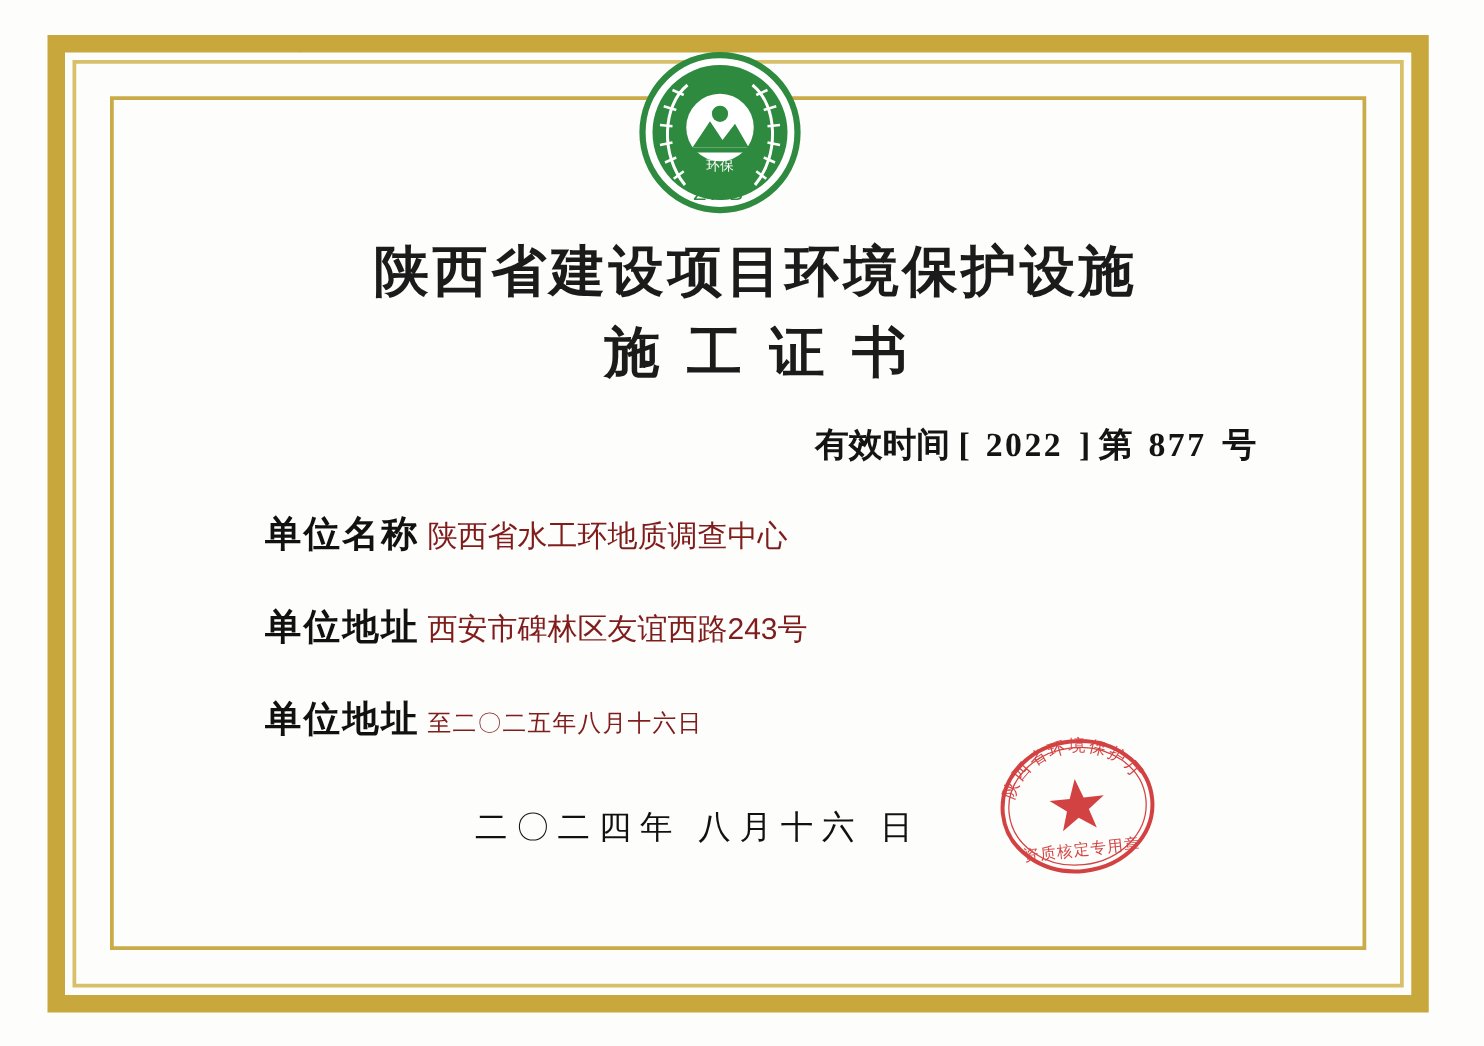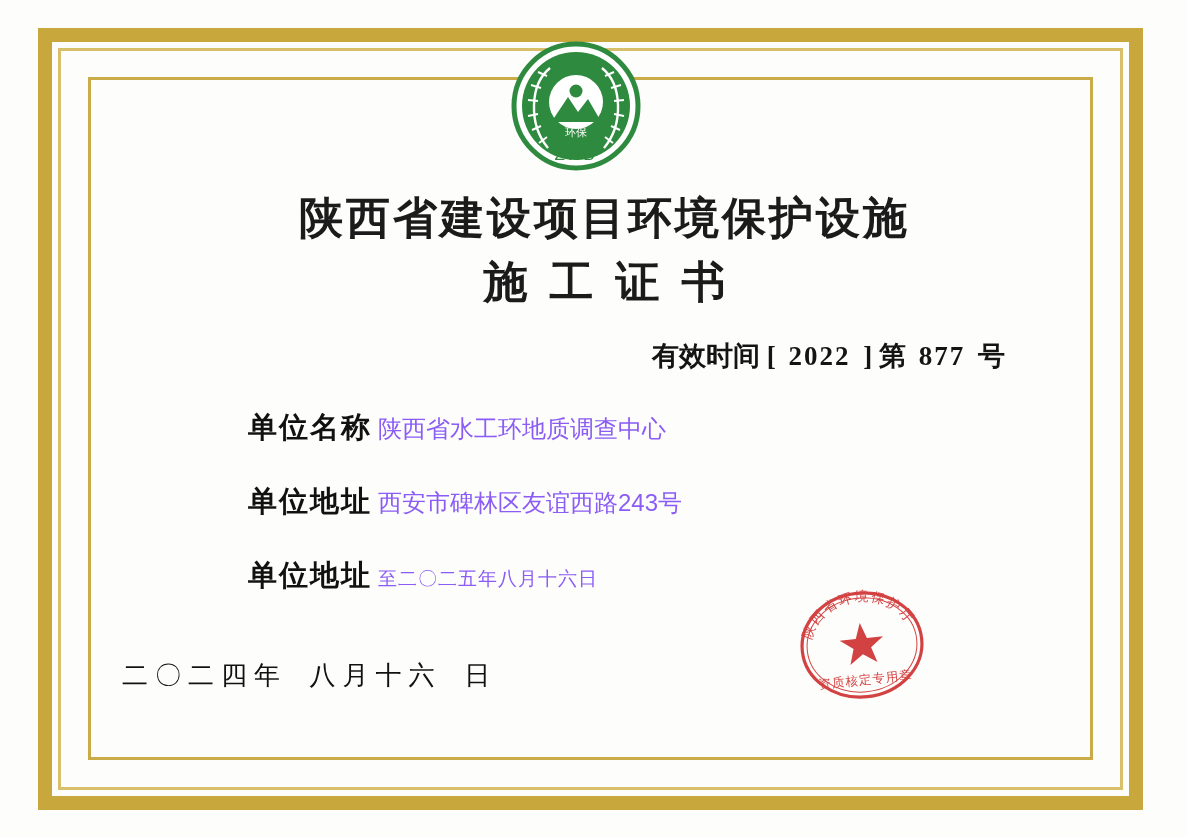--- a/index.html
+++ b/index.html
@@ -105,25 +105,24 @@
     margin-top: 34px;
     padding-left: 90px;
   }
   .field-label {
     font-size: 29px;
     font-weight: 700;
     color: #111;
     letter-spacing: 2px;
     white-space: nowrap;
     font-family: "Liberation Sans", "DejaVu Sans", sans-serif;
-    margin-left: 36px;
   }
   .field-value {
     font-size: 24px;
-    color: #8b5cf6;
+    color: #7f1d1d;
     margin-left: 6px;
     white-space: nowrap;
     font-family: "Liberation Sans", "DejaVu Sans", sans-serif;
   }
   .field-value.small {
     font-size: 19px;
     letter-spacing: 1px;
   }
   .field-row.valid {
     align-items: baseline;
@@ -132,27 +131,27 @@
     font-size: 29px;
     font-weight: 700;
     color: #111;
     letter-spacing: 3px;
     margin-left: 54px;
     white-space: nowrap;
     font-family: "Liberation Sans", "DejaVu Sans", sans-serif;
   }
 
   .date-row {
-    margin-top: 62px;
-    text-align: left;
+    margin-top: 48px;
+    text-align: center;
     padding-right: 92px;
     font-size: 26px;
     color: #111;
     letter-spacing: 7px;
-    font-family: Liberation Mono, monospace;
+    font-family: Liberation Serif, serif;
   }
 
   
   .seal {
     position: absolute;
     left: 793px;
     top: 585px;
     width: 138px;
     height: 120px;
     z-index: 9;

